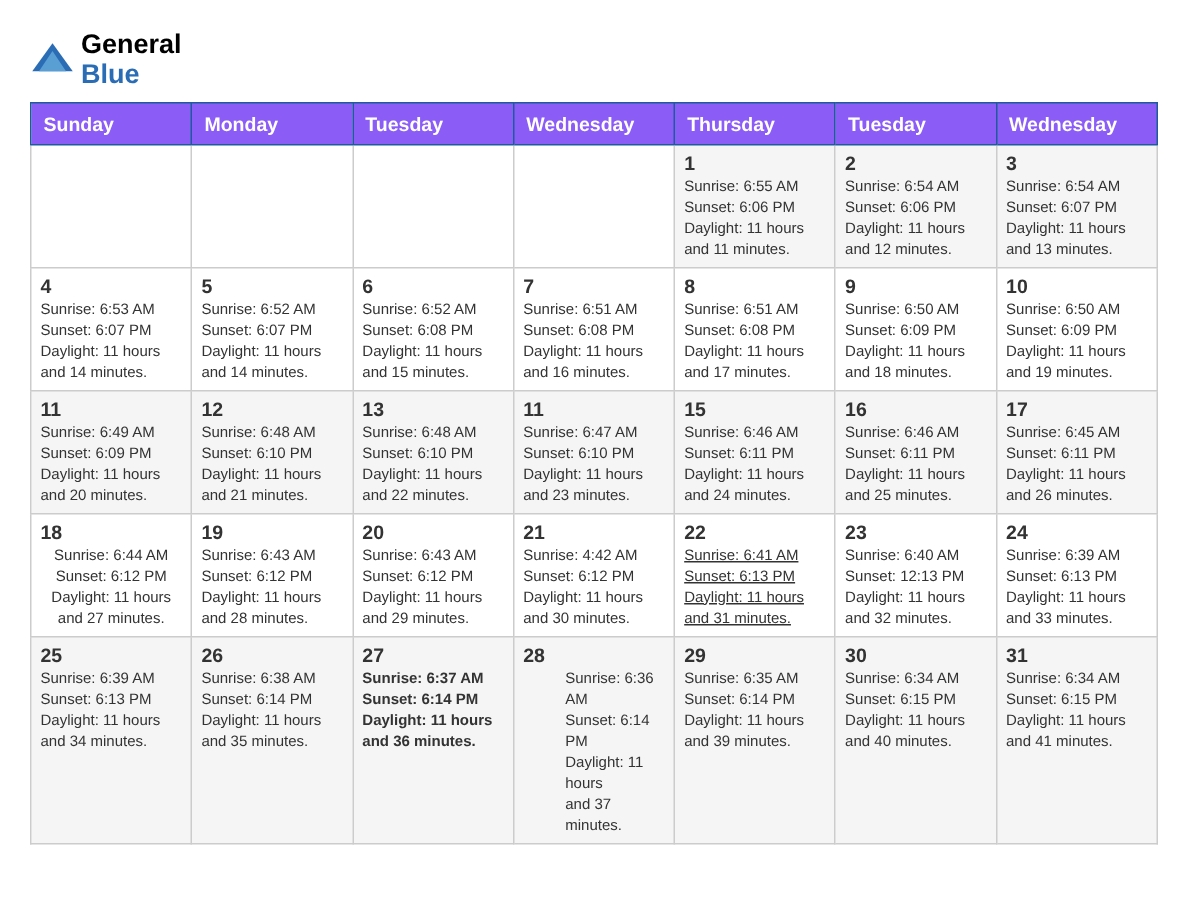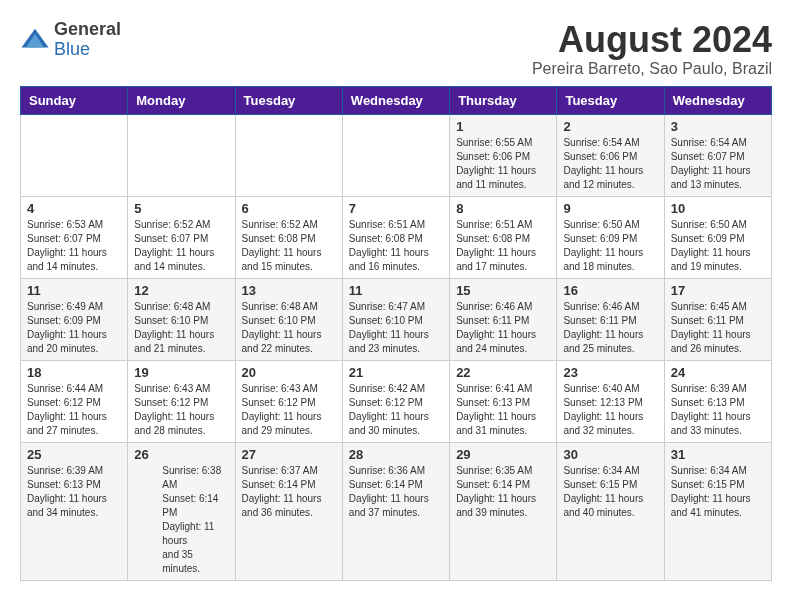--- a/index.html
+++ b/index.html
@@ -42,21 +42,21 @@
     .location {
       font-size: 16px;
       color: #555;
     }
     .calendar-table {
       width: 100%;
       border-collapse: collapse;
       font-size: 11px;
     }
     .calendar-table thead th {
-      background-color: #4c1d95;
+      background-color: #8b5cf6;
       color: white;
       text-align: left;
       padding: 6px 8px;
       font-size: 13px;
       font-weight: bold;
       border: 1px solid #1e5a9e;
     }
     .calendar-table tbody td {
       border: 1px solid #ccc;
       vertical-align: top;
@@ -90,27 +90,23 @@
 </head>
 <body>
 
 <div class="header">
   <div class="logo">
     <svg class="logo-icon" viewBox="0 0 40 40">
       <polygon points="20,5 38,30 2,30" fill="#2a6db5"></polygon>
       <polygon points="20,12 32,30 8,30" fill="#5a9fd4"></polygon>
     </svg>
     <div class="logo-text">
-      <span style="font-size:18px;font-weight:bold;color:#404040;">General</span>
-      <span style="font-size:18px;font-weight:normal;color:#2a6db5;">Blue</span>
+      <span style="font-size:18px;font-weight:bold;color:#000000;">General</span>
+      <span style="font-size:18px;font-weight:bold;color:#2a6db5;">Blue</span>
     </div>
-  </div>
-  <div class="title-block">
-    <div class="month-year">August 2024</div>
-    <div class="location">Pereira Barreto, Sao Paulo, Brazil</div>
   </div>
 </div>
 
 <table class="calendar-table">
   <thead>
     <tr>
     <th>Sunday</th>
         <th>Monday</th>
         <th>Tuesday</th>
         <th>Wednesday</th>
@@ -245,49 +241,49 @@
           <span class="day-number">17</span>
           <div class="day-info" style="white-space: pre-line;">Sunrise: 6:45 AM
 Sunset: 6:11 PM
 Daylight: 11 hours
 and 26 minutes.</div>
         </td>
       </tr>
       <tr>
         <td>
           <span class="day-number">18</span>
-          <div class="day-info" style="white-space: pre-line;">Sunrise: 6:44 AM
+          <div class="day-info" style="white-space: pre-line; text-align: center;">Sunrise: 6:44 AM
 Sunset: 6:12 PM
 Daylight: 11 hours
 and 27 minutes.</div>
         </td>
         <td>
           <span class="day-number">19</span>
           <div class="day-info" style="white-space: pre-line;">Sunrise: 6:43 AM
 Sunset: 6:12 PM
 Daylight: 11 hours
 and 28 minutes.</div>
         </td>
         <td>
           <span class="day-number">20</span>
           <div class="day-info" style="white-space: pre-line;">Sunrise: 6:43 AM
 Sunset: 6:12 PM
 Daylight: 11 hours
 and 29 minutes.</div>
         </td>
         <td>
           <span class="day-number">21</span>
-          <div class="day-info" style="white-space: pre-line;">Sunrise: 6:42 AM
+          <div class="day-info" style="white-space: pre-line;">Sunrise: 4:42 AM
 Sunset: 6:12 PM
 Daylight: 11 hours
 and 30 minutes.</div>
         </td>
         <td>
           <span class="day-number">22</span>
-          <div class="day-info" style="white-space: pre-line;">Sunrise: 6:41 AM
+          <div class="day-info" style="white-space: pre-line; text-decoration: underline;">Sunrise: 6:41 AM
 Sunset: 6:13 PM
 Daylight: 11 hours
 and 31 minutes.</div>
         </td>
         <td>
           <span class="day-number">23</span>
           <div class="day-info" style="white-space: pre-line;">Sunrise: 6:40 AM
 Sunset: 12:13 PM
 Daylight: 11 hours
 and 32 minutes.</div>
@@ -303,35 +299,35 @@
       <tr>
         <td>
           <span class="day-number">25</span>
           <div class="day-info" style="white-space: pre-line;">Sunrise: 6:39 AM
 Sunset: 6:13 PM
 Daylight: 11 hours
 and 34 minutes.</div>
         </td>
         <td>
           <span class="day-number">26</span>
-          <div class="day-info" style="white-space: pre-line; margin-left: 28px;">Sunrise: 6:38 AM
+          <div class="day-info" style="white-space: pre-line;">Sunrise: 6:38 AM
 Sunset: 6:14 PM
 Daylight: 11 hours
 and 35 minutes.</div>
         </td>
         <td>
           <span class="day-number">27</span>
-          <div class="day-info" style="white-space: pre-line;">Sunrise: 6:37 AM
+          <div class="day-info" style="white-space: pre-line; font-weight: bold;">Sunrise: 6:37 AM
 Sunset: 6:14 PM
 Daylight: 11 hours
 and 36 minutes.</div>
         </td>
         <td>
           <span class="day-number">28</span>
-          <div class="day-info" style="white-space: pre-line;">Sunrise: 6:36 AM
+          <div class="day-info" style="white-space: pre-line; margin-left: 28px;">Sunrise: 6:36 AM
 Sunset: 6:14 PM
 Daylight: 11 hours
 and 37 minutes.</div>
         </td>
         <td>
           <span class="day-number">29</span>
           <div class="day-info" style="white-space: pre-line;">Sunrise: 6:35 AM
 Sunset: 6:14 PM
 Daylight: 11 hours
 and 39 minutes.</div>

